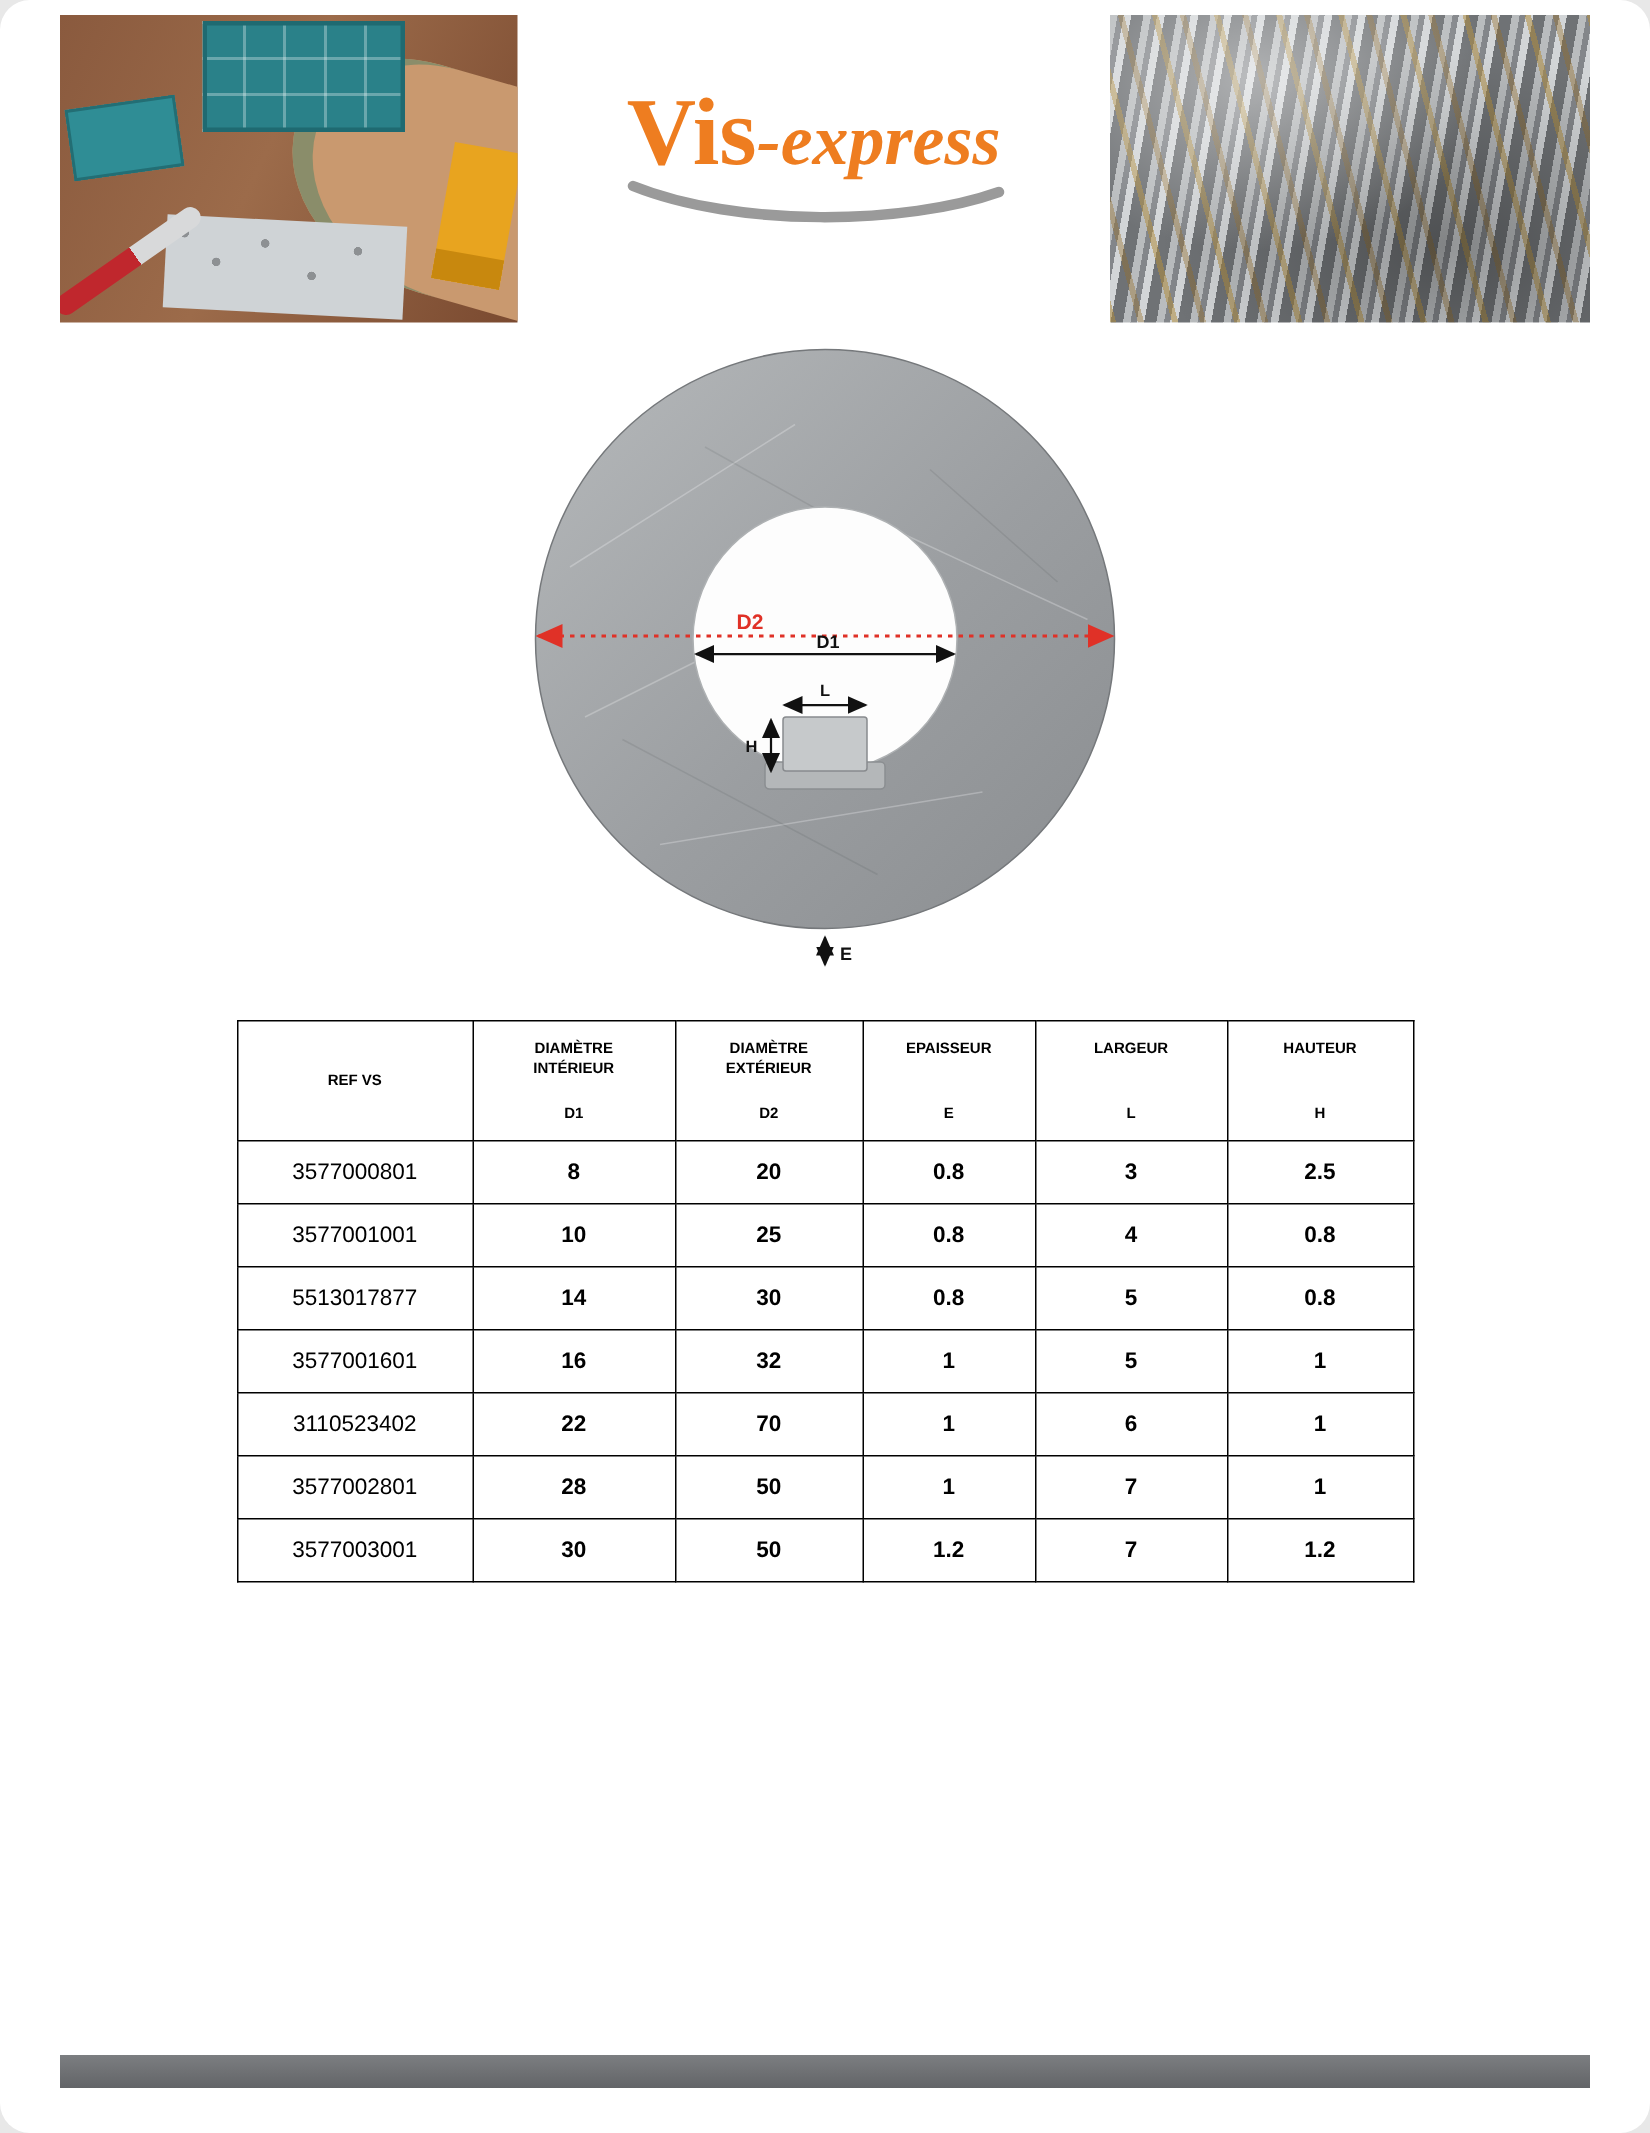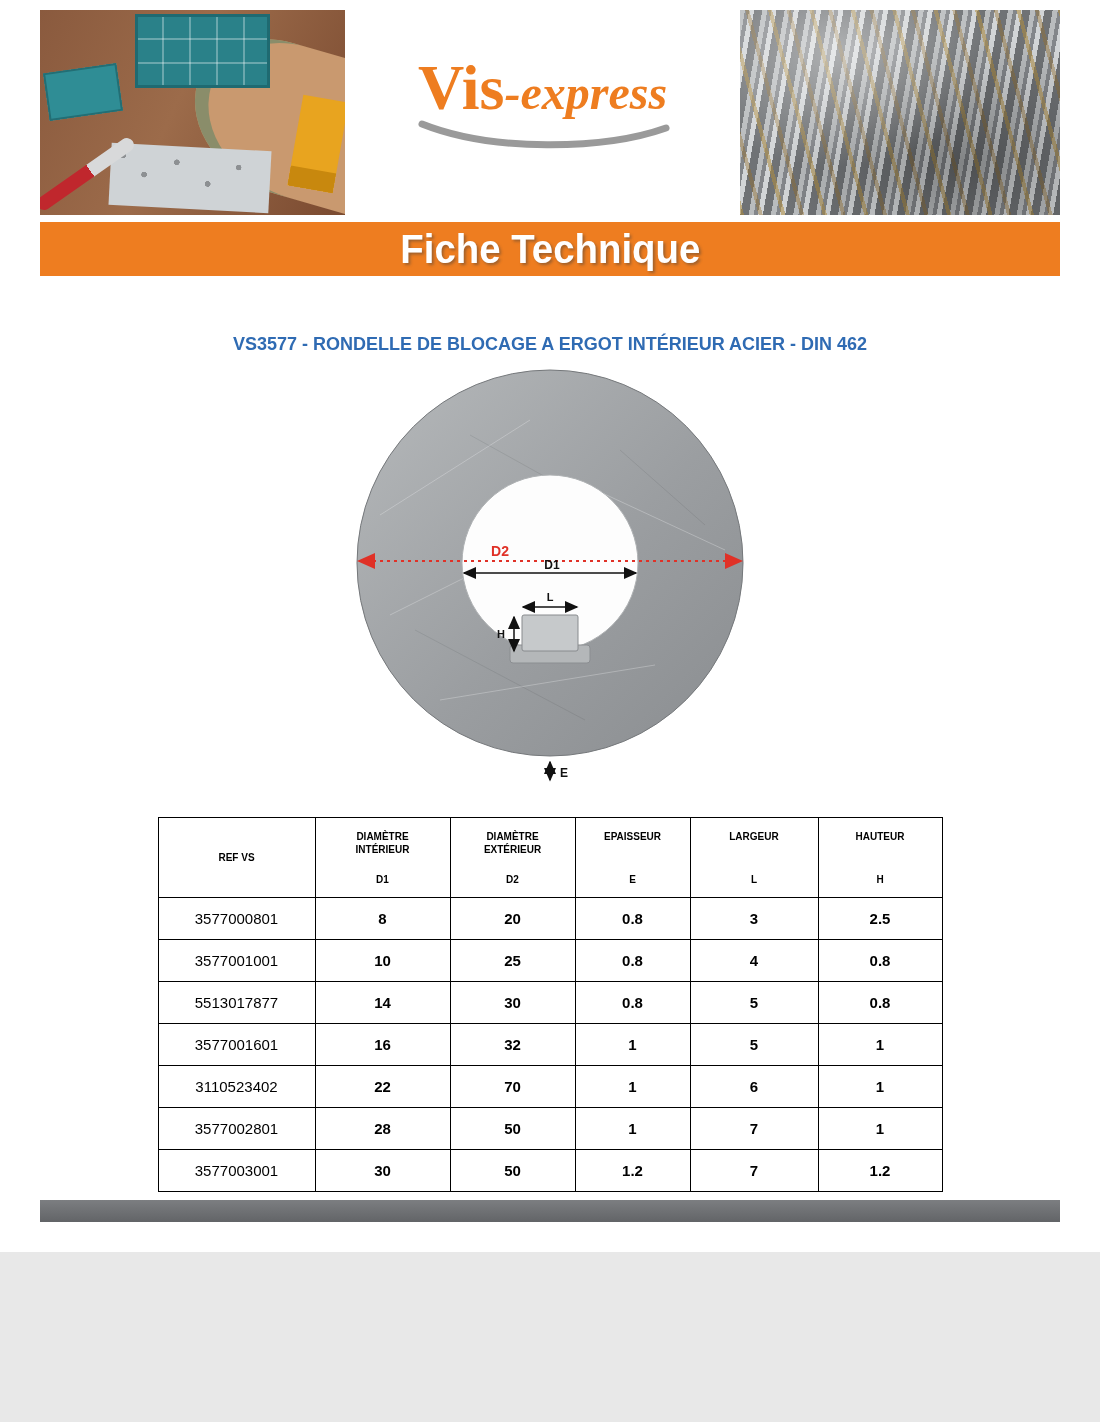--- a/index.html
+++ b/index.html
@@ -1,18 +1,18 @@
 <!DOCTYPE html>
 <html style="--accent-orange: #EE7D20; --title-blue: #2F6BB3; --dimension-red: #E03127;"><head>
 <meta charset="utf-8">
 <style>
   html,body{margin:0;padding:0;background:#e8e8e8;}
   .page{
-    position:relative;width:1100px;height:1252px;margin:0 auto;background:#fff;
-    font-family:"Liberation Sans", sans-serif;overflow:hidden;
+    position:relative;width:1100px;height:1422px;margin:0 auto;background:#fff;
+    font-family:"Liberation Sans", sans-serif;overflow:hidden;border-radius:20px;
   }
   
   .header{display:flex;justify-content:space-between;align-items:flex-start;padding:10px 40px 0;height:208px;box-sizing:content-box;}
   .photo{position:relative;overflow:hidden;height:205px;flex:none;}
   .photo.left{width:305px;background:linear-gradient(115deg,#8a5a3e 0%,#9c6b4a 45%,#7a4a30 100%);}
   .photo.right{width:320px;background:repeating-linear-gradient(100deg,#b9bcbe 0 5px,#83868a 5px 9px,#d2d5d7 9px 14px,#6f7275 14px 22px);}
   .photo .p{position:absolute;}
   .p-box1{top:4px;left:95px;width:135px;height:74px;background-color:#2a8189;
     background-image:repeating-linear-gradient(90deg,rgba(255,255,255,.3) 0 2px,transparent 2px 27px),repeating-linear-gradient(0deg,rgba(255,255,255,.3) 0 2px,transparent 2px 24px);
     box-shadow:inset 0 0 0 3px #1f6a71;}
@@ -75,25 +75,21 @@
         <path d="M14,6 C84,34 196,32 258,10" stroke="#9a9a9a" stroke-width="7" fill="none" stroke-linecap="round"></path>
       </svg>
     </div>
 
     <div class="photo right">
       <div class="p p-gold"></div>
       <div class="p p-shine"></div>
     </div>
   </header>
 
-  <div class="banner">
-    <span class="banner-text">Fiche Technique</span>
-  </div>
-
-  <h1 class="doc-title">VS3577 - RONDELLE DE BLOCAGE A ERGOT INTÉRIEUR ACIER - DIN 462</h1>
+
 
   <div class="diagram">
     <svg width="460" height="436" viewBox="0 0 460 436">
       <defs>
         <linearGradient id="metal" x1="0" y1="0" x2="1" y2="1">
           <stop offset="0" stop-color="#b6b9bb"></stop>
           <stop offset="0.55" stop-color="#9b9ea1"></stop>
           <stop offset="1" stop-color="#8a8d90"></stop>
         </linearGradient>
         <clipPath id="washerClip">

